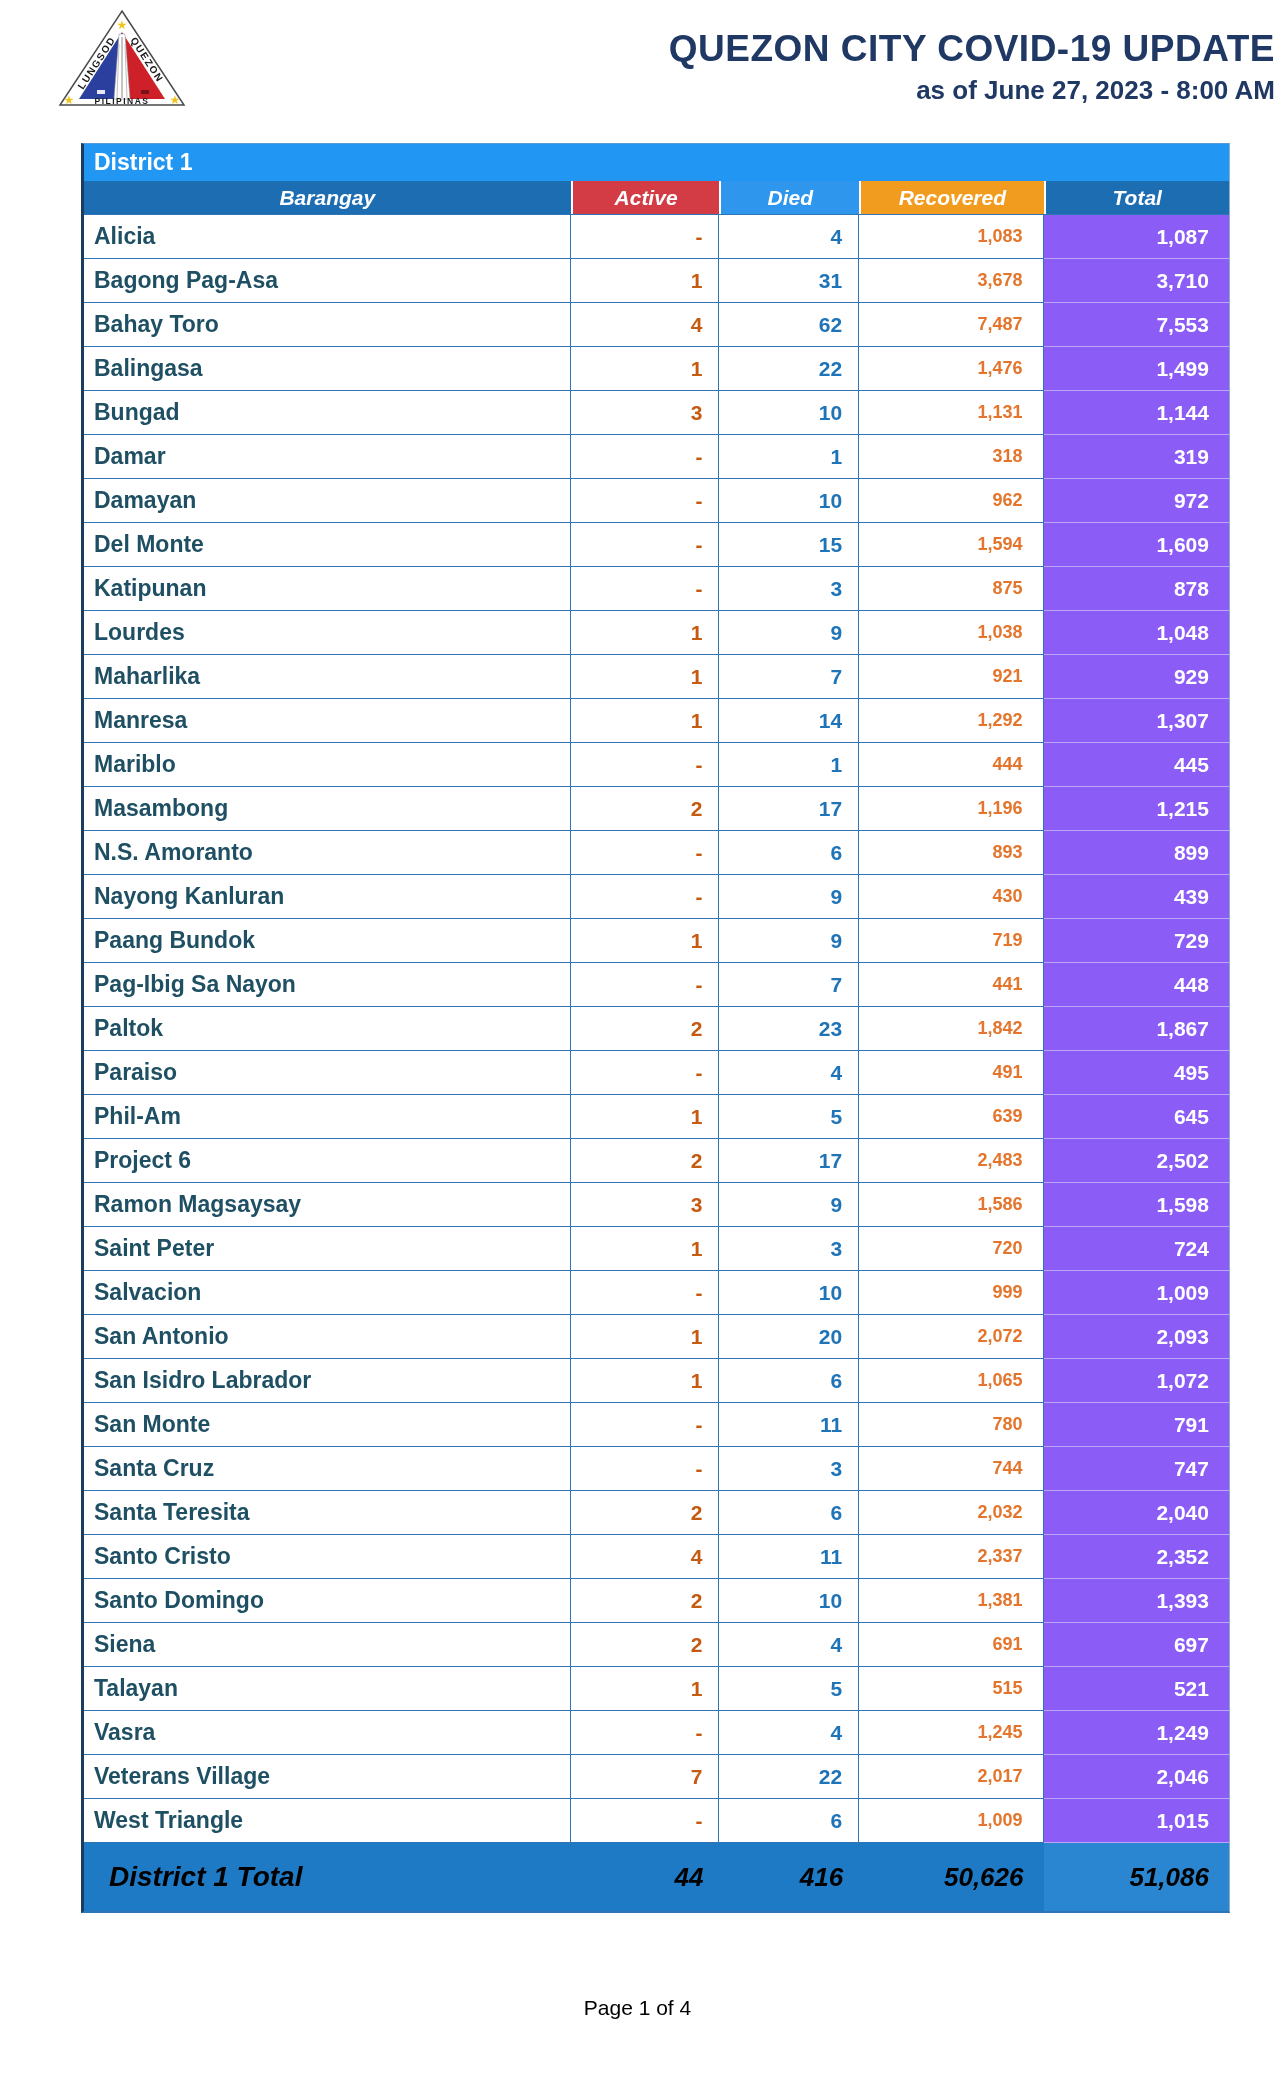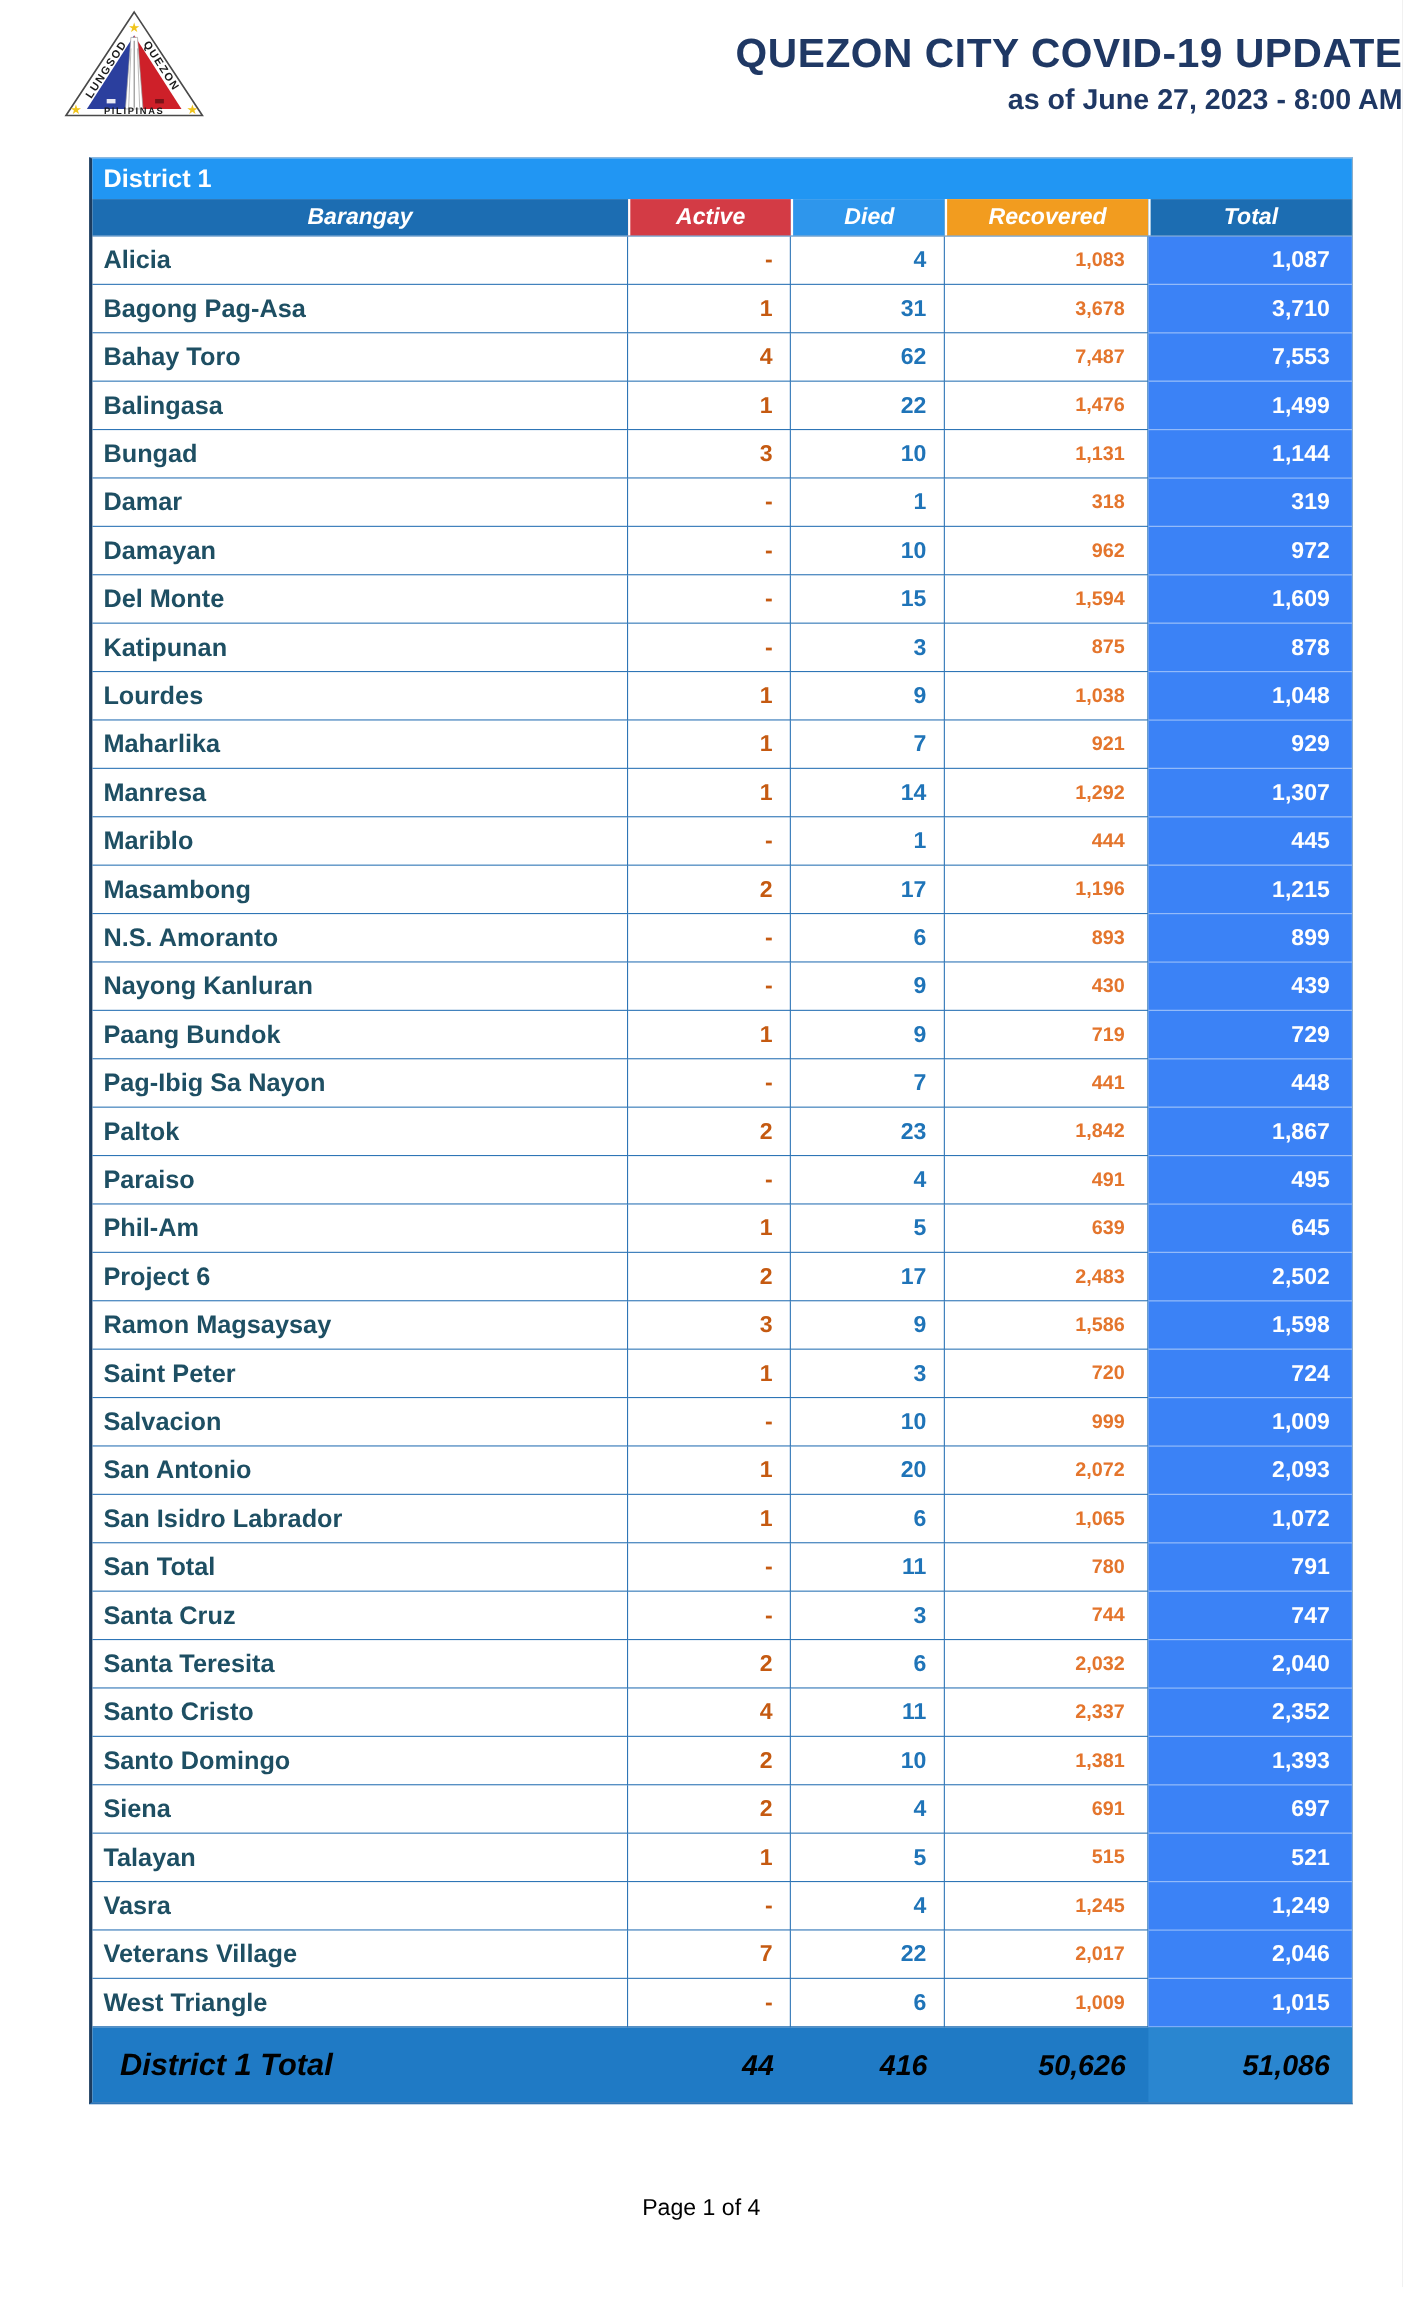--- a/index.html
+++ b/index.html
@@ -48,21 +48,21 @@
   }
   .cell-barangay {
     justify-content:flex-start; padding-left:10px;
     font-size:23px; color:#1E4F63;
   }
   .cell-active    { justify-content:flex-end; padding-right:16px; font-size:21px; color:#C55A11; }
   .cell-died      { justify-content:flex-end; padding-right:16px; font-size:21px; color:#1F74B8; }
   .cell-recovered { justify-content:flex-end; padding-right:20px; font-size:18px; color:#E4752C; }
   .cell-total {
     justify-content:flex-end; padding-right:20px; font-size:21px; color:#ffffff;
-    background:#3b82f6; border-right:none; border-bottom:1px solid rgba(255,255,255,0.45);
+    background:#8b5cf6; border-right:none; border-bottom:1px solid rgba(255,255,255,0.45);
   }
 
   .total-row {
     display:grid; grid-template-columns:var(--cols); height:68px;
     background:#1F7AC5; color:#000000; font-style:italic; font-weight:bold;
   }
   .total-cell { display:flex; align-items:center; box-sizing:border-box; }
   .total-label { font-size:28px; padding-left:25px; justify-content:flex-start; }
   .total-val   { font-size:26px; justify-content:flex-end; padding-right:16px; }
   .total-val-recovered { padding-right:20px; }
@@ -297,21 +297,21 @@
           <div class="cell cell-total">2,093</div>
         </div>
         <div class="row">
           <div class="cell cell-barangay">San Isidro Labrador</div>
           <div class="cell cell-active">1</div>
           <div class="cell cell-died">6</div>
           <div class="cell cell-recovered">1,065</div>
           <div class="cell cell-total">1,072</div>
         </div>
         <div class="row">
-          <div class="cell cell-barangay">San Total</div>
+          <div class="cell cell-barangay">San Monte</div>
           <div class="cell cell-active">-</div>
           <div class="cell cell-died">11</div>
           <div class="cell cell-recovered">780</div>
           <div class="cell cell-total">791</div>
         </div>
         <div class="row">
           <div class="cell cell-barangay">Santa Cruz</div>
           <div class="cell cell-active">-</div>
           <div class="cell cell-died">3</div>
           <div class="cell cell-recovered">744</div>

